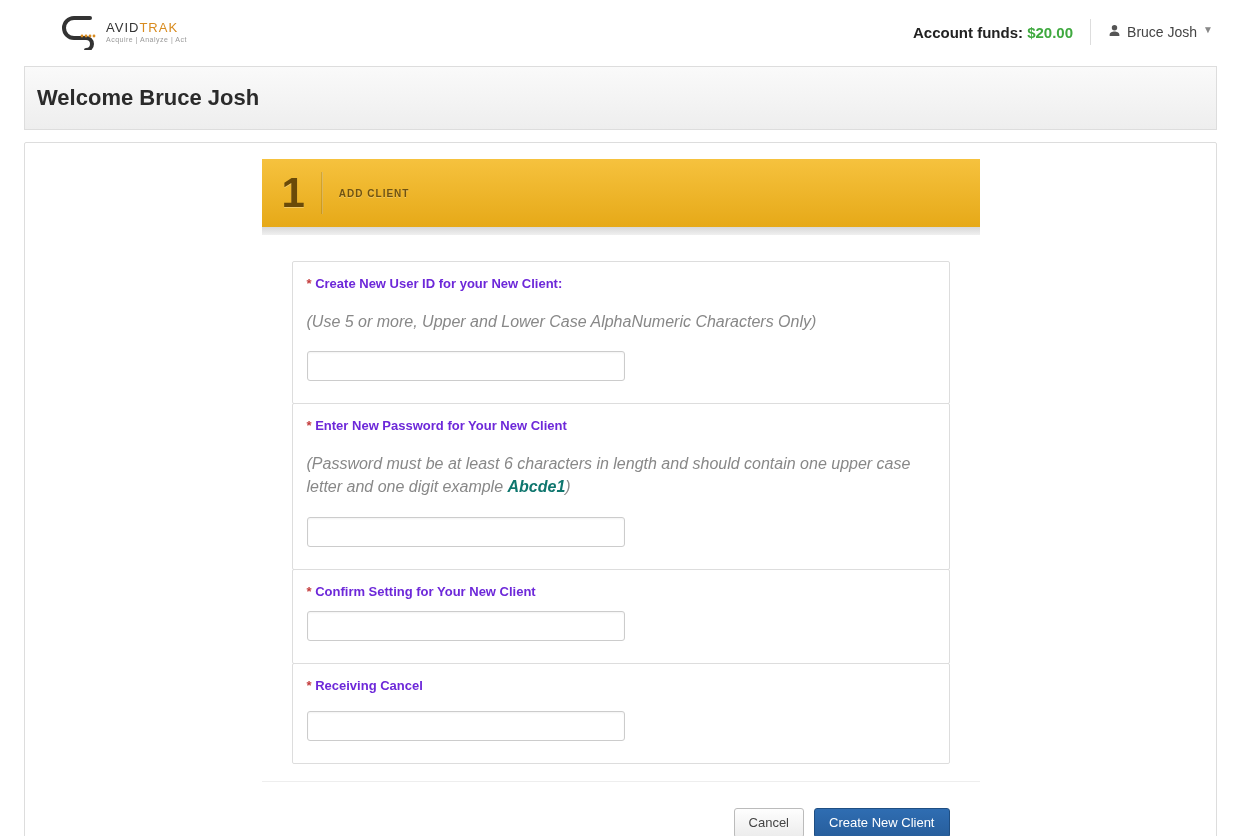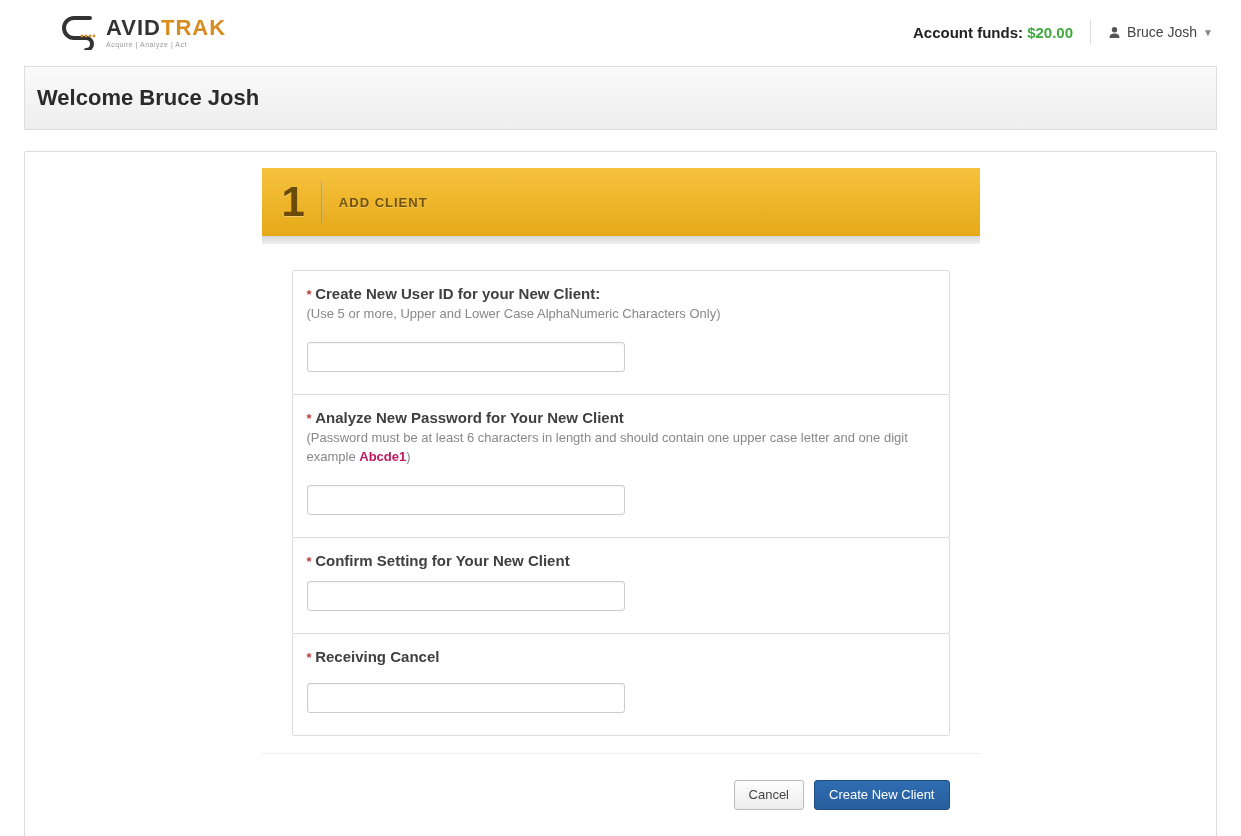--- a/index.html
+++ b/index.html
@@ -13,43 +13,43 @@
   
   .topbar {
     display: flex;
     align-items: center;
     justify-content: space-between;
     padding: 14px 28px 16px 60px;
   }
   .logo { display: flex; align-items: center; gap: 6px; }
   .logo svg { display: block; }
   .logo-text { display: flex; flex-direction: column; line-height: 1; }
-  .logo-text .row1 { font-size: 22px; letter-spacing: 1px; color: #333; font-weight: 700;}
+  .logo-text .row1 { font-size: 13px; letter-spacing: 1px; color: #333; font-weight: 400;}
   .logo-text .row1 .avid { color: #333; }
   .logo-text .row1 .trak { color: #d88b1f; }
   .logo-text .row2 { font-size: 7px; color: #999; letter-spacing: 0.5px; margin-top: 2px; }
 
   .top-right { display: flex; align-items: center; gap: 17px; }
   .funds { font-weight: bold; font-size: 15px; color: #222; }
   .funds .amount { color: #3fa93f; }
   .vdiv { width: 1px; height: 26px; background: #ddd; }
-  .user-menu { display: flex; align-items: center; gap: 6px; color: #444; font-size: 14px; cursor: pointer; }
+  .user-menu { display: flex; align-items: flex-start; gap: 6px; color: #444; font-size: 14px; cursor: pointer; }
   .user-menu svg.person { width: 13px; height: 13px; fill: #555; }
   .user-menu .caret { color: #888; font-size: 10px; }
 
   
   .container { padding: 0 24px; }
   .welcome {
     border: 1px solid #ddd;
     background: linear-gradient(#fafafa,#eeeeee);
     padding: 18px 12px;
     font-size: 22px;
     font-weight: bold;
     color: #2b2b2b;
-    margin-bottom: 21px;
+    margin-bottom: 12px;
   }
   
   .panel { border: 1px solid #ddd; border-radius: 2px; }
   .panel-head {
     background: linear-gradient(#f7f7f7,#e8e8e8);
     border-bottom: 1px solid #d4d4d4;
     padding: 10px 14px;
     font-size: 13px;
     font-weight: bold;
     color: #555;
@@ -77,37 +77,37 @@
     background: linear-gradient(#d8d8d8,#f0f0f0);
   }
   .step-num {
     font-size: 42px;
     font-weight: bold;
     color: #6a4a08;
     text-shadow: 0 1px 0 rgba(255,255,255,.3);
   }
   .step-sep { width: 2px; height: 42px; background: rgba(0,0,0,.12); border-right:1px solid rgba(255,255,255,.25);}
   .step-title {
-    font-size: 13px;
+    font-size: 10px;
     font-weight: bold;
     letter-spacing: 1px;
     color: #705311;
     text-shadow: 0 1px 0 rgba(255,255,255,.25);
   }
   .form-wrap { border-top:none; padding: 34px 30px 0 30px; }
   .field-group {
     border: 1px solid #ddd;
     border-radius: 2px;
     padding: 14px 14px 22px 14px;
     margin-bottom: -1px;
   }
   .req { color: #c43c3c; font-weight: bold; }
-  .label { font-weight: bold; color: #404040; font-size: 15px; }
-  .hint { color: #888; font-size: 13px; margin-top: 3px; line-height: 1.45; }
-  .hint b { color:#be185d; }
+  .label { font-weight: bold; color: #6d28d9; font-size: 13px; }
+  .hint { color: #888; font-size: 16px; margin-top: 19px; line-height: 1.45; font-style: italic; }
+  .hint b { color:#0f766e; }
   .text-input {
     margin-top: 18px;
     width: 318px;
     height: 30px;
     border: 1px solid #ccc;
     border-radius: 3px;
     padding: 4px 8px;
     font-size: 13px;
     background: #fff;
     box-shadow: inset 0 1px 2px rgba(0,0,0,.05);
@@ -195,21 +195,21 @@
               <span class="req">* </span>
               <span class="label">Create New User ID for your New Client:</span>
             </div>
             <div class="hint">(Use 5 or more, Upper and Lower Case AlphaNumeric Characters Only)</div>
             <input class="text-input" type="text" value="" style="">
           </div>
 
           <div class="field-group">
             <div>
               <span class="req">* </span>
-              <span class="label">Analyze New Password for Your New Client</span>
+              <span class="label">Enter New Password for Your New Client</span>
             </div>
             <div class="hint">
               <span>(Password must be at least 6 characters in length and should contain one upper case letter and one digit example </span><b>Abcde1</b><span>)</span>
             </div>
             <input class="text-input" type="password" value="" style="">
           </div>
 
           <div class="field-group">
             <div>
               <span class="req">* </span>

